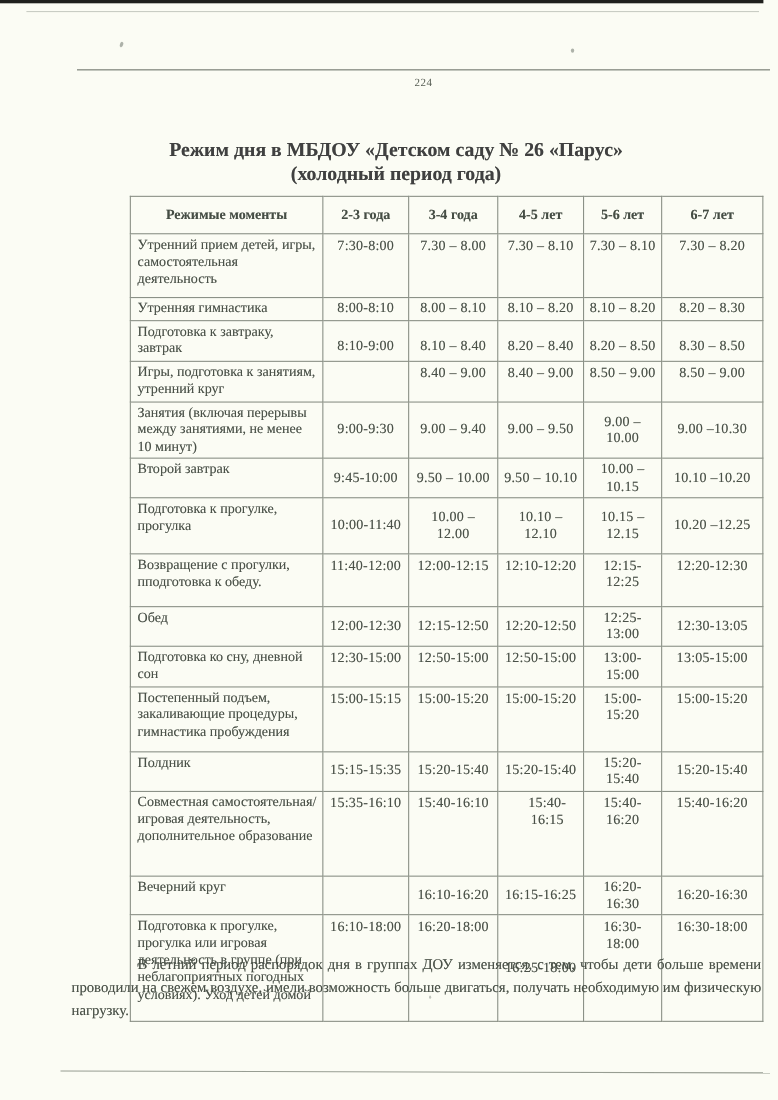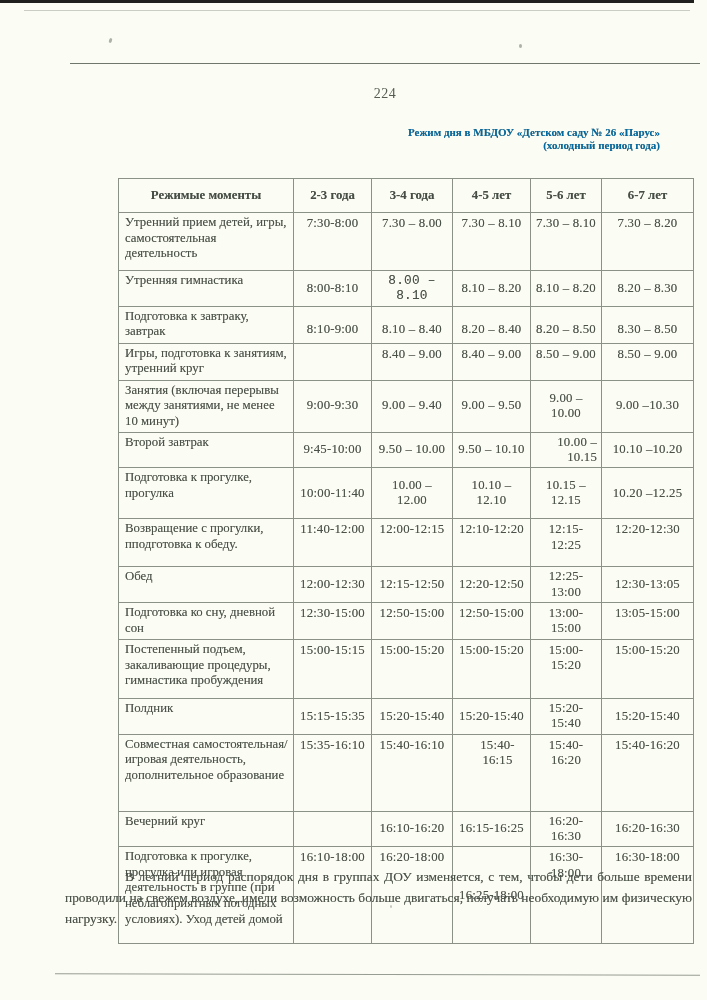--- a/index.html
+++ b/index.html
@@ -9,23 +9,23 @@
     font-family:"Liberation Serif","DejaVu Serif",serif;
     color:#4a5148;
     -webkit-font-smoothing:antialiased;
   }
   .page{position:absolute;inset:0;}
   
   .top-edge{position:absolute;top:0;left:0;width:694px;height:3px;background:#1f201d;}
   .top-edge-faint{position:absolute;top:10px;left:24px;width:666px;height:1px;background:rgba(110,118,106,.35);}
   .header-rule{position:absolute;top:63px;left:70px;width:630px;height:1px;background:#6f766c;}
   .bottom-rule{position:absolute;top:974px;left:55px;width:645px;height:1px;background:#979d92;transform:rotate(.15deg);}
-  .page-number{position:absolute;top:70px;left:70px;width:630px;text-align:center;font-size:14px;letter-spacing:.5px;color:#555c52;margin-top:16px;}
-  
-  .title-block{position:absolute;top:126px;left:60px;width:600px;text-align:right;font-weight:bold;font-size:11px;line-height:1.22;color:#0369a1;text-shadow:0 0 .4px rgba(70,80,70,.55);}
+  .page-number{position:absolute;top:70px;left:70px;width:630px;text-align:center;font-size:10px;letter-spacing:.5px;color:#555c52;}
+  
+  .title-block{position:absolute;top:126px;left:60px;width:600px;text-align:center;font-weight:bold;font-size:18px;line-height:1.22;color:#404040;text-shadow:0 0 .4px rgba(70,80,70,.55);}
   
   table.schedule{
     position:absolute;top:178px;left:118px;width:575px;
     border-collapse:collapse;table-layout:fixed;
     font-size:12.8px;color:#4a5148;
     text-shadow:0 0 .4px rgba(70,80,70,.45);
   }
   table.schedule th,table.schedule td{
     border:1px solid #8b9187;
     padding:2px 4px;
@@ -92,21 +92,21 @@
           <td class="label">Утренний прием детей, игры, самостоятельная деятельность</td>
           <td class="time" style="vertical-align: top; padding-top: 3px;">7:30-8:00</td>
           <td class="time" style="vertical-align: top; padding-top: 3px;">7.30 – 8.00</td>
           <td class="time" style="vertical-align: top; padding-top: 3px;">7.30 – 8.10</td>
           <td class="time" style="vertical-align: top; padding-top: 3px;">7.30 – 8.10</td>
           <td class="time" style="vertical-align: top; padding-top: 3px;">7.30 – 8.20</td>
         </tr>
         <tr style="height: 18px;">
           <td class="label">Утренняя гимнастика</td>
           <td class="time" style="vertical-align: middle;">8:00-8:10</td>
-          <td class="time" style="vertical-align: middle; font-family: Liberation Mono, monospace;">8.00 – 8.10</td>
+          <td class="time" style="vertical-align: middle;">8.00 – 8.10</td>
           <td class="time" style="vertical-align: middle;">8.10 – 8.20</td>
           <td class="time" style="vertical-align: middle;">8.10 – 8.20</td>
           <td class="time" style="vertical-align: middle;">8.20 – 8.30</td>
         </tr>
         <tr style="height: 37px;">
           <td class="label">Подготовка к завтраку, завтрак</td>
           <td class="time" style="vertical-align: bottom; padding-bottom: 5px;">8:10-9:00</td>
           <td class="time" style="vertical-align: bottom; padding-bottom: 5px;">8.10 – 8.40</td>
           <td class="time" style="vertical-align: bottom; padding-bottom: 5px;">8.20 – 8.40</td>
           <td class="time" style="vertical-align: bottom; padding-bottom: 5px;">8.20 – 8.50</td>
@@ -126,21 +126,21 @@
           <td class="time" style="vertical-align: middle;">9.00 – 9.40</td>
           <td class="time" style="vertical-align: middle;">9.00 – 9.50</td>
           <td class="time" style="vertical-align: middle;">9.00 –10.00</td>
           <td class="time" style="vertical-align: middle;">9.00 –10.30</td>
         </tr>
         <tr style="height: 19px;">
           <td class="label">Второй завтрак</td>
           <td class="time" style="vertical-align: middle;">9:45-10:00</td>
           <td class="time" style="vertical-align: middle;">9.50 – 10.00</td>
           <td class="time" style="vertical-align: middle;">9.50 – 10.10</td>
-          <td class="time" style="vertical-align: middle; text-align: right;">10.00 –10.15</td>
+          <td class="time" style="vertical-align: middle;">10.00 –10.15</td>
           <td class="time" style="vertical-align: middle;">10.10 –10.20</td>
         </tr>
         <tr style="height: 51px;">
           <td class="label">Подготовка к прогулке, прогулка</td>
           <td class="time" style="vertical-align: middle;">10:00-11:40</td>
           <td class="time" style="vertical-align: middle;">10.00 – 12.00</td>
           <td class="time" style="vertical-align: middle;">10.10 – 12.10</td>
           <td class="time" style="vertical-align: middle;">10.15 –12.15</td>
           <td class="time" style="vertical-align: middle;">10.20 –12.25</td>
         </tr>

